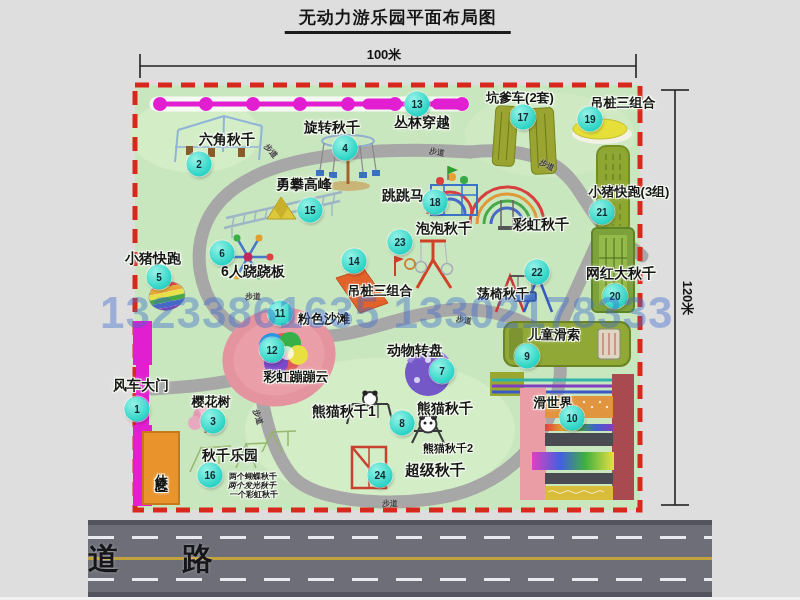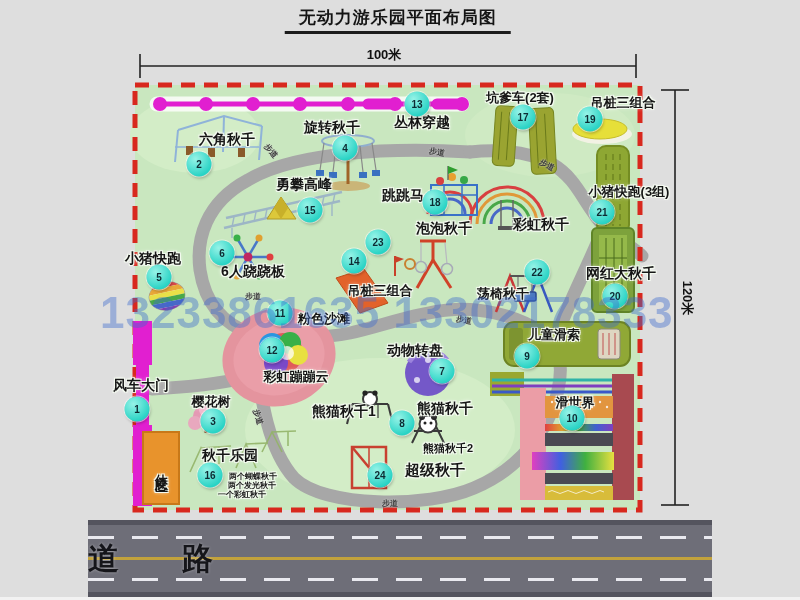--- a/index.html
+++ b/index.html
@@ -384,21 +384,21 @@
       <div class="flabel" style="left: 153px; top: 259px; font-size: 14px;">小猪快跑</div>
       <div class="badge" style="left: 159px; top: 277px;">5</div>
       <div class="flabel" style="left: 253px; top: 272px; font-size: 14px;">6人跷跷板</div>
       <div class="badge" style="left: 222px; top: 253px;">6</div>
       <div class="flabel" style="left: 415px; top: 351px; font-size: 14px;">动物转盘</div>
       <div class="badge" style="left: 442px; top: 371px;">7</div>
       <div class="flabel" style="left: 445px; top: 409px; font-size: 14px;">熊猫秋千</div>
       <div class="badge" style="left: 402px; top: 423px;">8</div>
       <div class="flabel" style="left: 554px; top: 335px; font-size: 13px;">儿童滑索</div>
       <div class="badge" style="left: 527px; top: 356px;">9</div>
-      <div class="flabel" style="left: 575px; top: 403px; font-size: 13px;">滑世界</div>
+      <div class="flabel" style="left: 553px; top: 403px; font-size: 13px;">滑世界</div>
       <div class="badge" style="left: 572px; top: 418px;">10</div>
       <div class="flabel" style="left: 324px; top: 319px; font-size: 13px;">粉色沙滩</div>
       <div class="badge" style="left: 280px; top: 313px;">11</div>
       <div class="flabel" style="left: 296px; top: 377px; font-size: 13px;">彩虹蹦蹦云</div>
       <div class="badge" style="left: 272px; top: 350px;">12</div>
       <div class="flabel" style="left: 422px; top: 123px; font-size: 14px;">丛林穿越</div>
       <div class="badge" style="left: 417px; top: 104px;">13</div>
       <div class="flabel" style="left: 380px; top: 291px; font-size: 13px;">吊桩三组合</div>
       <div class="badge" style="left: 354px; top: 261px;">14</div>
       <div class="flabel" style="left: 304px; top: 185px; font-size: 14px;">勇攀高峰</div>
@@ -411,29 +411,29 @@
       <div class="badge" style="left: 435px; top: 202px;">18</div>
       <div class="flabel" style="left: 623px; top: 103px; font-size: 13px;">吊桩三组合</div>
       <div class="badge" style="left: 590px; top: 119px;">19</div>
       <div class="flabel" style="left: 621px; top: 274px; font-size: 14px;">网红大秋千</div>
       <div class="badge" style="left: 615px; top: 296px;">20</div>
       <div class="flabel" style="left: 629px; top: 192px; font-size: 13px;">小猪快跑(3组)</div>
       <div class="badge" style="left: 602px; top: 212px;">21</div>
       <div class="flabel" style="left: 503px; top: 294px; font-size: 13px;">荡椅秋千</div>
       <div class="badge" style="left: 537px; top: 272px;">22</div>
       <div class="flabel" style="left: 444px; top: 229px; font-size: 14px; text-align: center;">泡泡秋千</div>
-      <div class="badge" style="left: 378px; top: 242px;">23</div>
+      <div class="badge" style="left: 400px; top: 242px;">23</div>
       <div class="flabel" style="left: 435px; top: 470px; font-size: 15px;">超级秋千</div>
       <div class="badge" style="left: 380px; top: 475px;">24</div>
       <div class="flabel" style="left: 541px; top: 225px; font-size: 14px; font-family: Liberation Mono, monospace;">彩虹秋千</div>
       <div class="flabel" style="left: 344px; top: 412px; font-size: 14px;">熊猫秋千1</div>
       <div class="flabel" style="left: 448px; top: 448px; font-size: 11px;">熊猫秋千2</div>
       <div class="flabel" style="left: 253px; top: 476px; font-size: 8px;">两个蝴蝶秋千</div>
-      <div class="flabel" style="left: 252px; top: 485px; font-size: 8px;">两个发光秋千</div>
-      <div class="flabel" style="left: 242px; top: 494px; font-size: 8px;">一个彩虹秋千</div>
+      <div class="flabel" style="left: 252px; top: 485px; font-size: 8px; font-style: italic;">两个发光秋千</div>
+      <div class="flabel" style="left: 254px; top: 494px; font-size: 8px;">一个彩虹秋千</div>
       <div class="flabel vertical" style="left: 161px; top: 468px; font-size: 13px;">休息区</div>
       <div class="walkway" style="left: 271px; top: 151px; transform: translate(-50%, -50%) rotate(50deg);">步道</div>
       <div class="walkway" style="left: 437px; top: 152px; transform: translate(-50%, -50%) rotate(10deg);">步道</div>
       <div class="walkway" style="left: 547px; top: 165px; transform: translate(-50%, -50%) rotate(28deg);">步道</div>
       <div class="walkway" style="left: 253px; top: 296px; transform: translate(-50%, -50%) rotate(0deg);">步道</div>
       <div class="walkway" style="left: 464px; top: 320px; transform: translate(-50%, -50%) rotate(10deg);">步道</div>
       <div class="walkway" style="left: 258px; top: 417px; transform: translate(-50%, -50%) rotate(72deg);">步道</div>
       <div class="walkway" style="left: 390px; top: 503px; transform: translate(-50%, -50%) rotate(0deg);">步道</div>
     </div>
 

